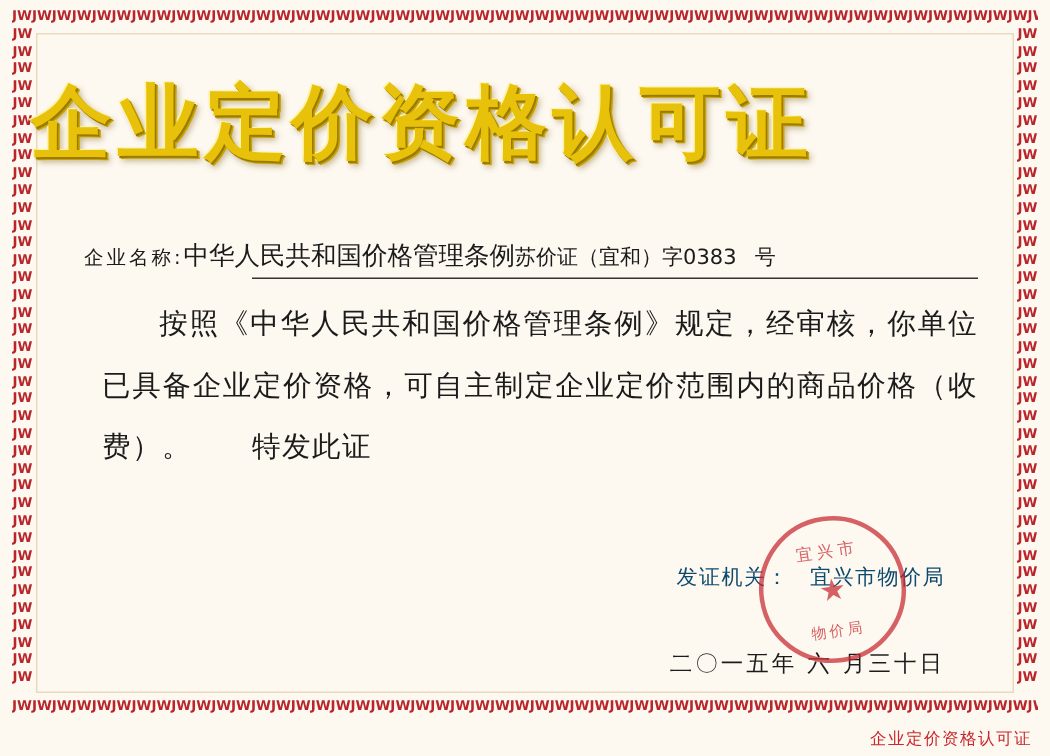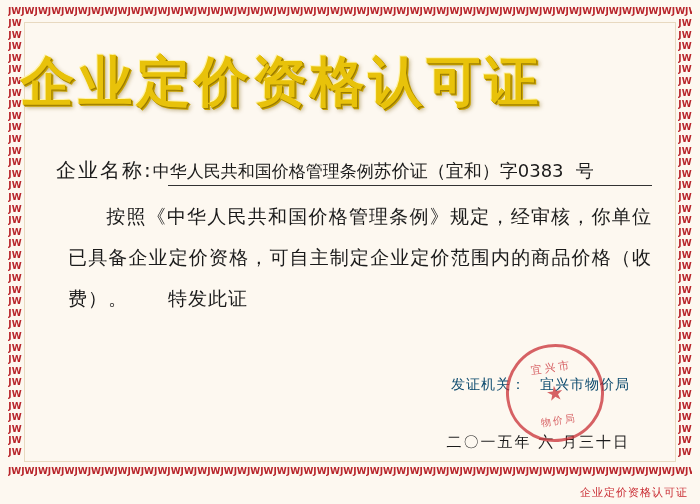--- a/index.html
+++ b/index.html
@@ -99,29 +99,29 @@
     font-size: 19px;
     line-height: 41px;
   }
 
   .line-company {
     position: relative;
     height: 40px;
     white-space: nowrap;
   }
   .lbl-company {
-    font-size: 20px;
+    font-size: 13px;
     letter-spacing: 2px;
   }
   .company-name {
     font-size: 17px;
     letter-spacing: 0px;
   }
   .doc-no {
-    font-size: 18px;
+    font-size: 14px;
     letter-spacing: 0px;
   }
   .underline-company {
     position: absolute;
     left: 112px;
     right: 0;
     bottom: 4px;
     border-bottom: 1px solid #333;
   }
 

